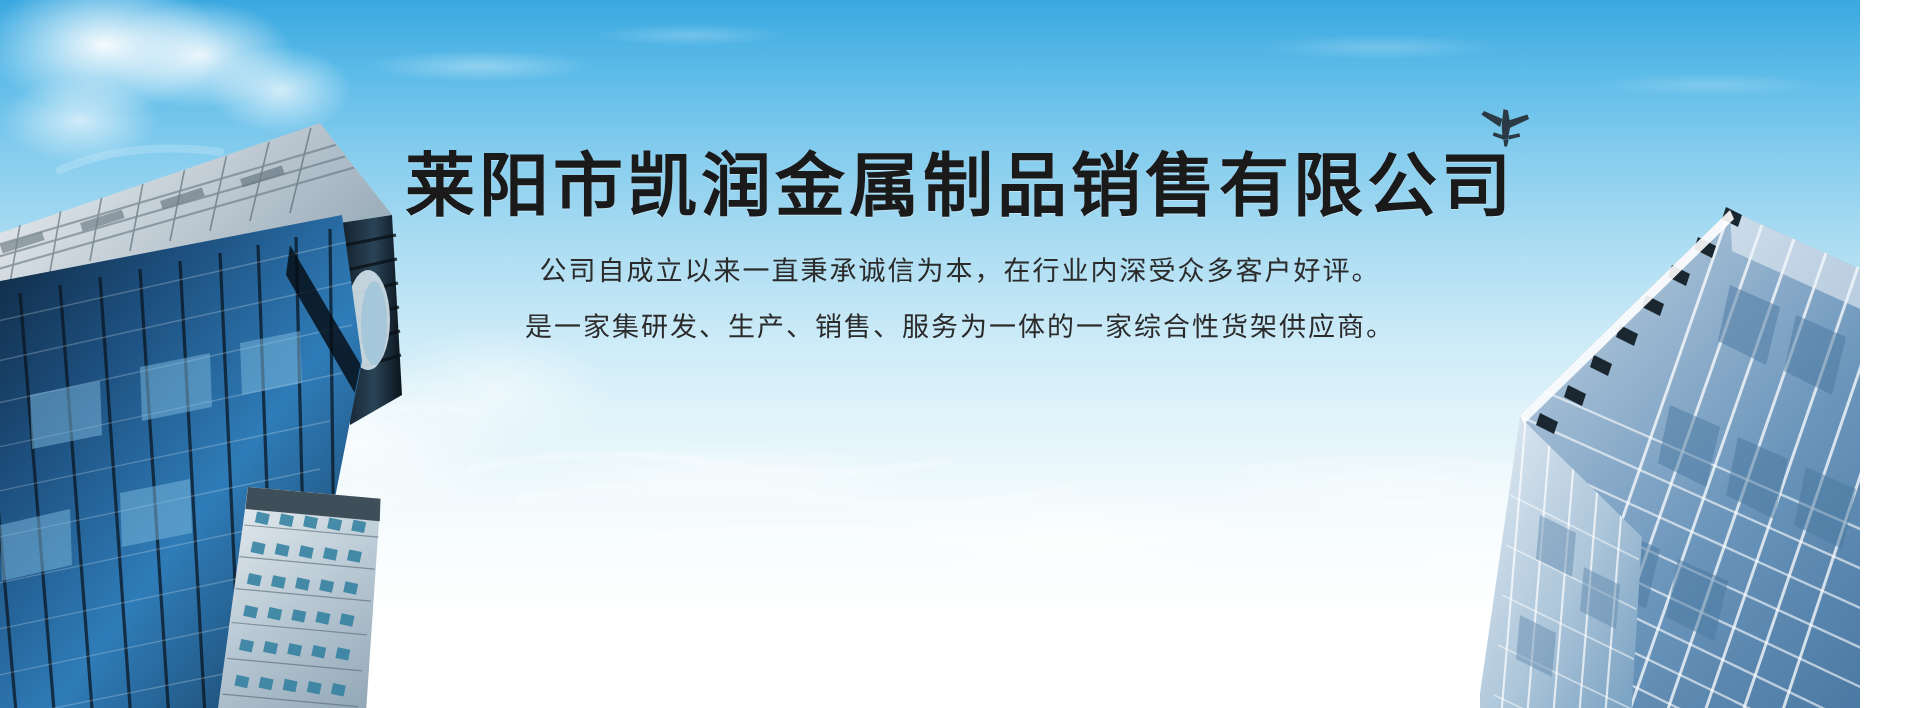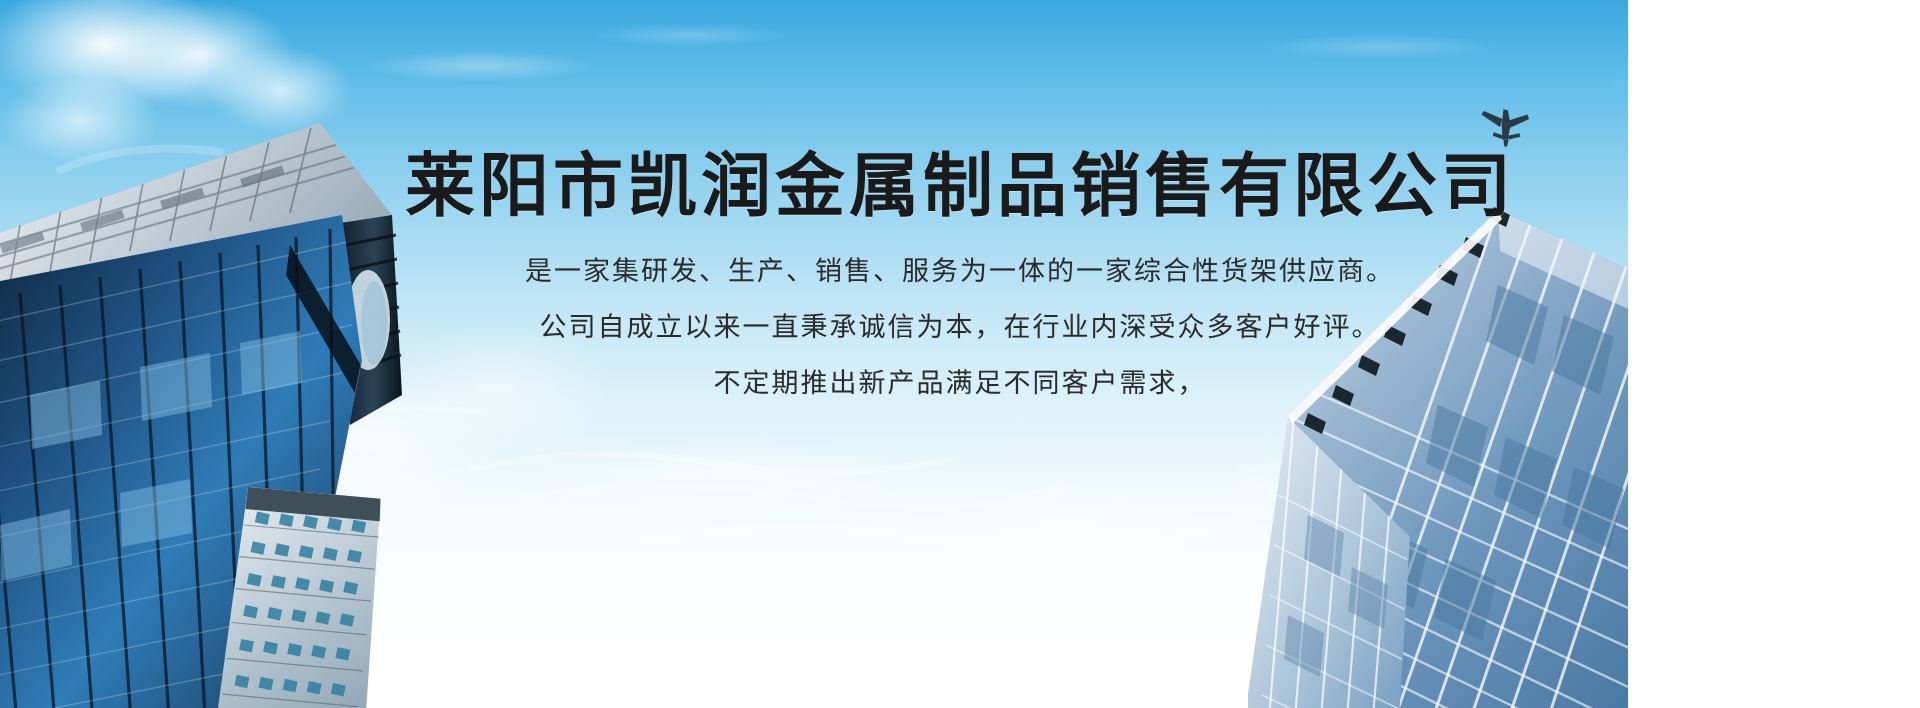--- a/index.html
+++ b/index.html
@@ -3,21 +3,21 @@
 <meta charset="utf-8">
 <title>Company Banner</title>
 <style>
   html, body {
     margin: 0;
     padding: 0;
     background: #ffffff;
   }
   #banner {
     position: relative;
-    width: 1628px;
+    width: 1860px;
     height: 708px;
     overflow: hidden;
     font-family: "Liberation Sans", "DejaVu Sans", sans-serif;
     background: linear-gradient(to bottom,
         #3aa8e0 0%,
         #5cbbe8 10%,
         #86cdee 22%,
         #aadcf2 34%,
         #c8e9f7 46%,
         #dff3fa 58%,
@@ -400,19 +400,18 @@
       <path d="M33 19 L 55 12 L 57 17 L 35 27 Z"></path>
       <path d="M29 36 L 17 32 L 16 36 L 28 40 Z"></path>
       <path d="M33 36 L 46 33 L 47 37 L 34 40 Z"></path>
       <path d="M28 40 L 34 40 L 32 48 L 29 48 Z"></path>
     </g>
   </svg>
 
   <div class="text-block">
     <h1 class="headline">莱阳市凯润金属制品销售有限公司</h1>
     <ul class="sub-list">
+      <li class="sub-line">公司自成立以来一直秉承诚信为本，在行业内深受众多客户好评。</li>
       <li class="sub-line">是一家集研发、生产、销售、服务为一体的一家综合性货架供应商。</li>
-      <li class="sub-line">公司自成立以来一直秉承诚信为本，在行业内深受众多客户好评。</li>
-      <li class="sub-line">不定期推出新产品满足不同客户需求，</li>
     </ul>
   </div>
 
 </div>
 
 </body></html>

